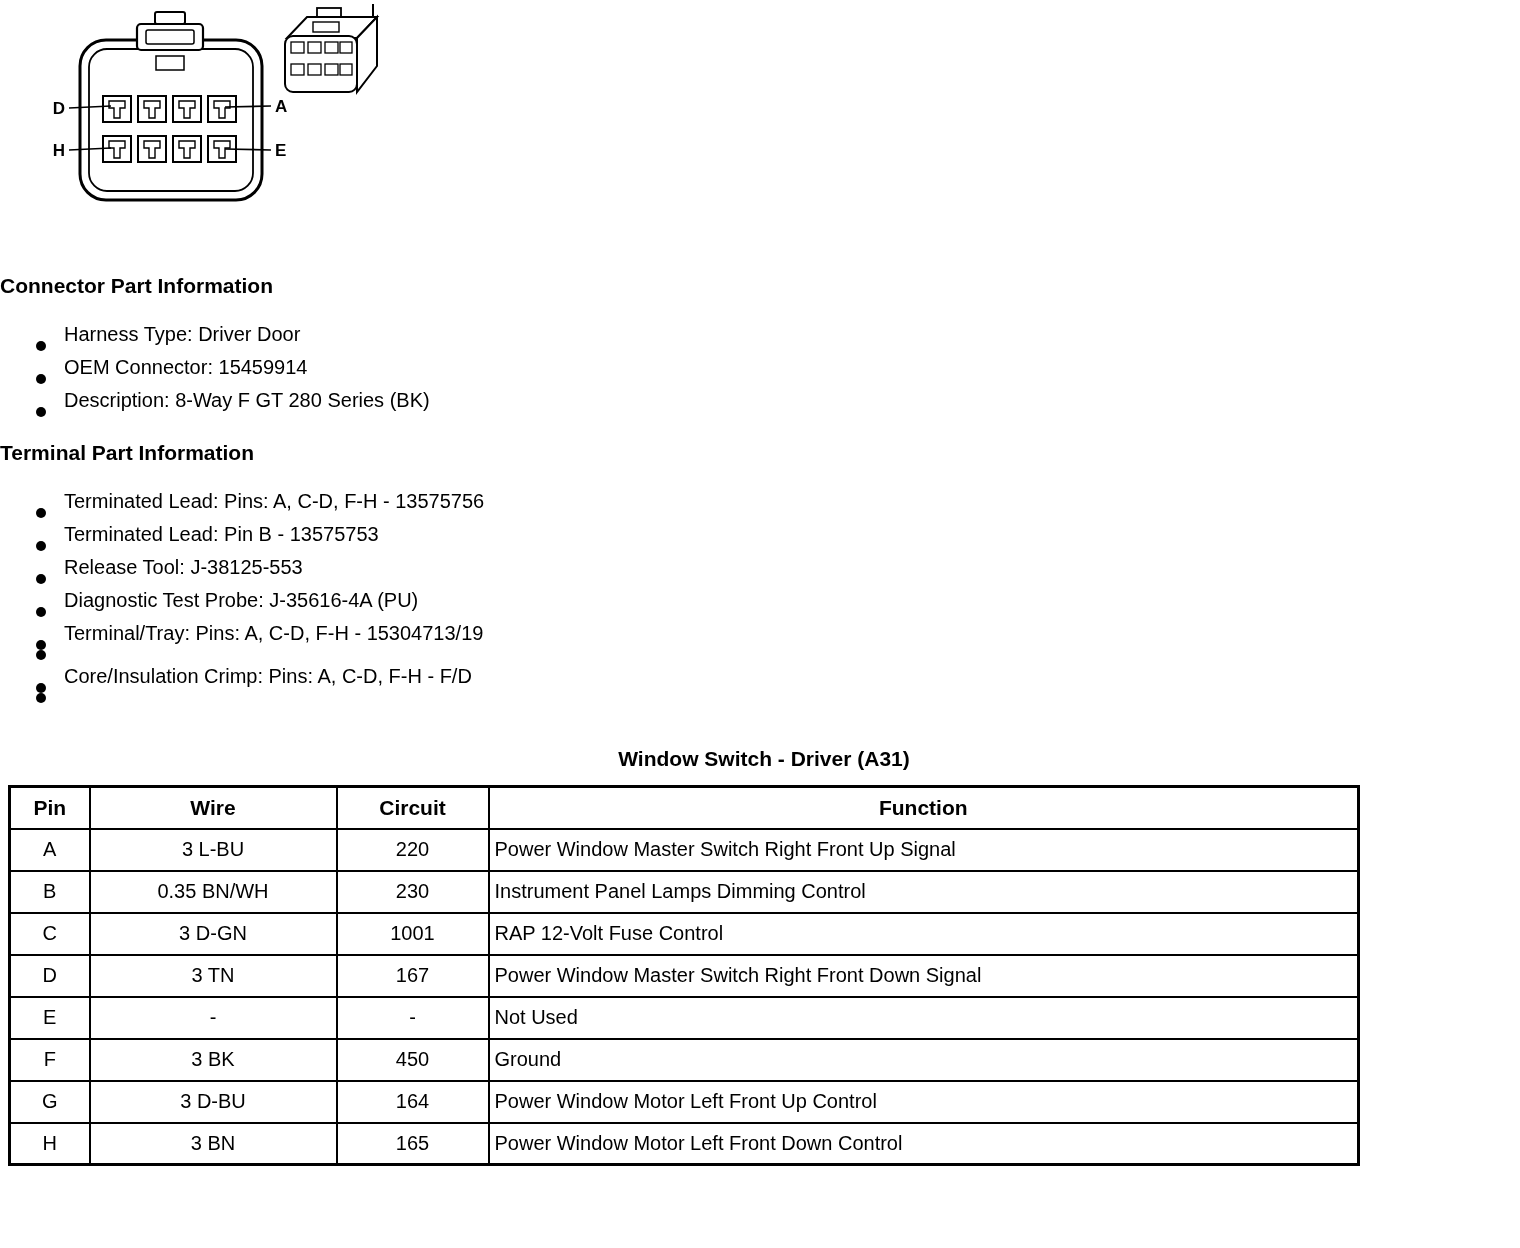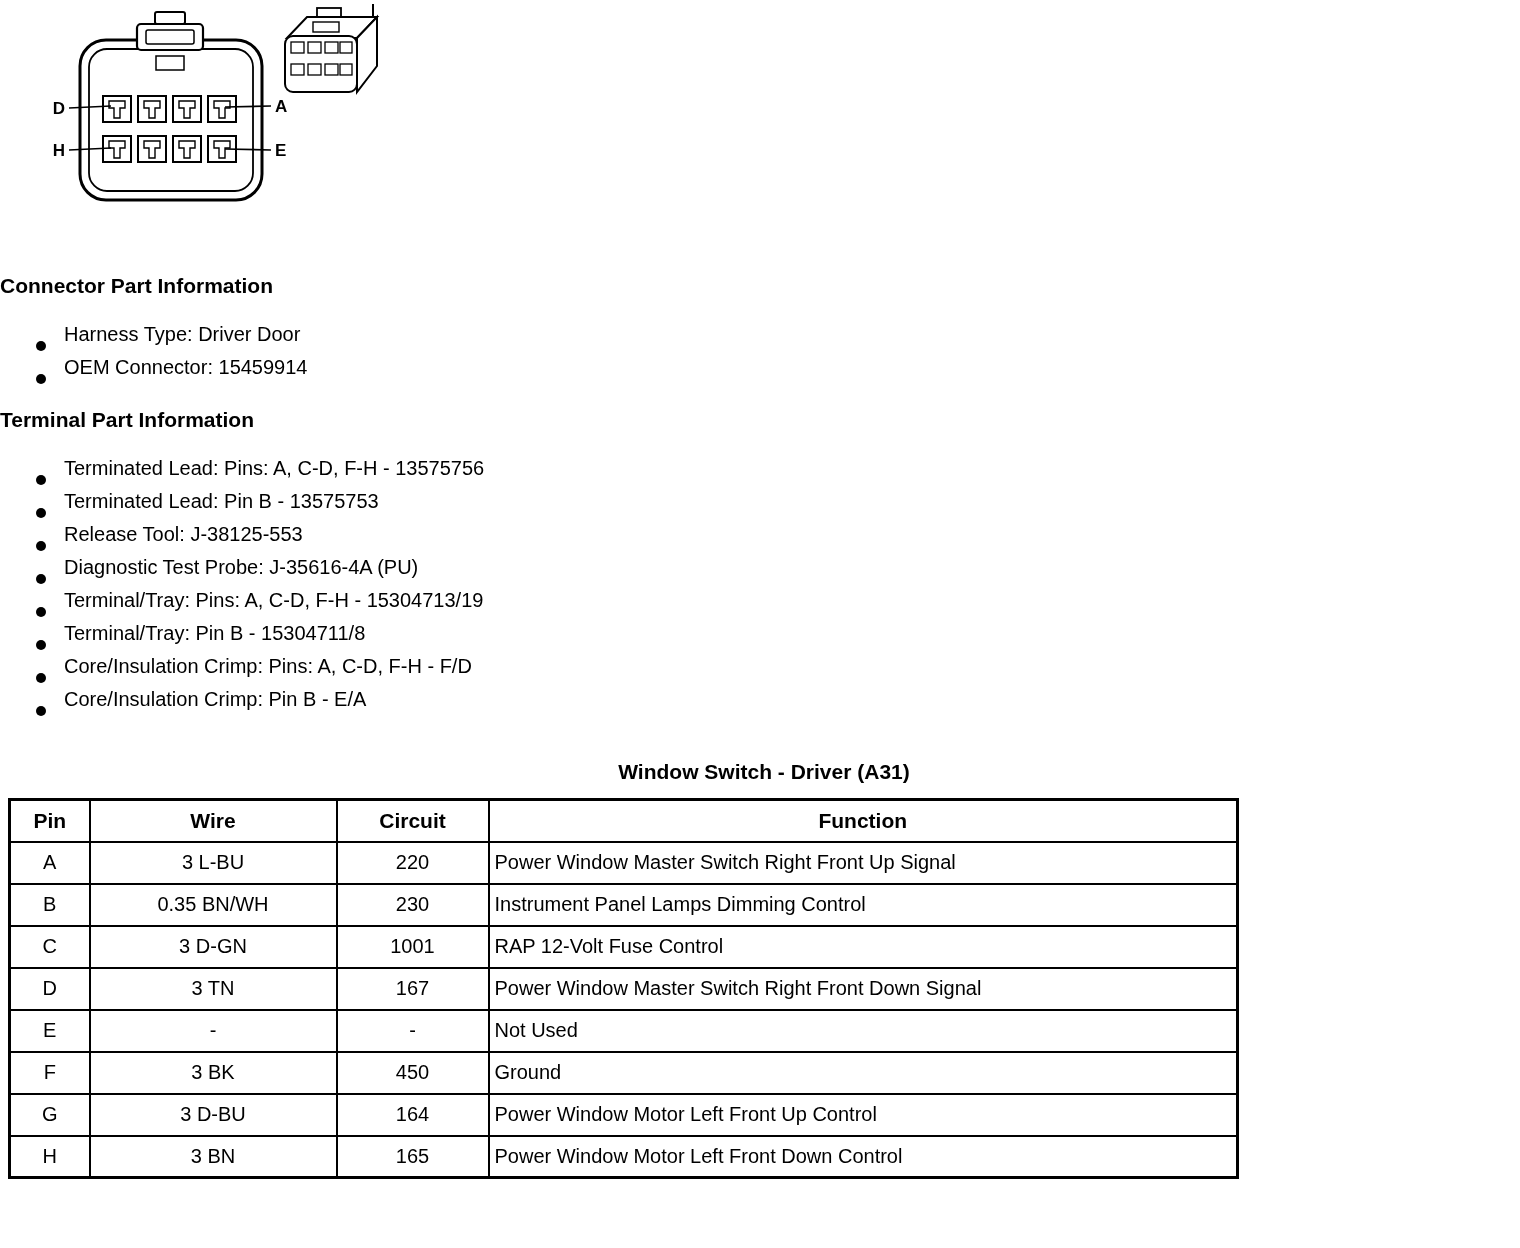--- a/index.html
+++ b/index.html
@@ -12,21 +12,21 @@
   .section-heading { font-size: 21px; font-weight: bold; margin: 0; }
   .heading-connector { margin-top: 58px; }
   .heading-terminal { margin-top: 24px; }
 
   .bullet-list { list-style: none; margin: 20px 0 24px 0; padding: 0 0 0 36px; }
   .bullet-list li { display: flex; align-items: flex-end; font-size: 20px; line-height: 33px; }
   .bullet-list .dot { width: 10px; height: 10px; background: #000; border-radius: 50%; margin-right: 18px; flex: 0 0 10px; }
 
   .table-title { text-align: center; font-size: 21px; font-weight: bold; margin: 44px 0 14px 8px; }
 
-  .pin-table { border-collapse: collapse; margin-left: 8px; width: 1231px; border: 3px solid #000; table-layout: fixed; }
+  .pin-table { border-collapse: collapse; margin-left: 8px; width: 1352px; border: 3px solid #000; table-layout: fixed; }
   .pin-table th, .pin-table td { border: 2px solid #000; height: 42px; padding: 2px 8px; overflow: hidden; white-space: nowrap; }
   .pin-table th { font-size: 21px; font-weight: bold; text-align: center; }
   .pin-table td { font-size: 20px; }
   .pin-table td.col-0, .pin-table td.col-1, .pin-table td.col-2 { text-align: center; }
   .pin-table td.col-3 { text-align: left; padding-left: 5px; margin-left: 44px; }
 
   svg text { font-family: "Liberation Sans", sans-serif; font-weight: bold; font-size: 17px; fill: #000; }
 </style>
 </head>
 <body>
@@ -104,20 +104,24 @@
   <h2 class="section-heading heading-connector">Connector Part Information</h2>
   <ul class="bullet-list">
       <li>
         <span class="dot"></span>
         <span>Harness Type: Driver Door</span>
       </li>
       <li>
         <span class="dot"></span>
         <span>OEM Connector: 15459914</span>
       </li>
+      <li>
+        <span class="dot"></span>
+        <span>Description: 8-Way F GT 280 Series (BK)</span>
+      </li>
     </ul>
 
   <h2 class="section-heading heading-terminal">Terminal Part Information</h2>
   <ul class="bullet-list">
       <li>
         <span class="dot"></span>
         <span>Terminated Lead: Pins: A, C-D, F-H - 13575756</span>
       </li>
       <li>
         <span class="dot"></span>
@@ -130,29 +134,27 @@
       <li>
         <span class="dot"></span>
         <span>Diagnostic Test Probe: J-35616-4A (PU)</span>
       </li>
       <li>
         <span class="dot"></span>
         <span>Terminal/Tray: Pins: A, C-D, F-H - 15304713/19</span>
       </li>
       <li>
         <span class="dot"></span>
-        <span>Terminal/Tray: Pin B - 15304711/8</span>
       </li>
       <li>
         <span class="dot"></span>
         <span>Core/Insulation Crimp: Pins: A, C-D, F-H - F/D</span>
       </li>
       <li>
         <span class="dot"></span>
-        <span>Core/Insulation Crimp: Pin B - E/A</span>
       </li>
     </ul>
 
   <div class="table-title">Window Switch - Driver (A31)</div>
 
   <table class="pin-table">
     <colgroup>
       <col style="width:80px">
       <col style="width:247px">
       <col style="width:152px">

